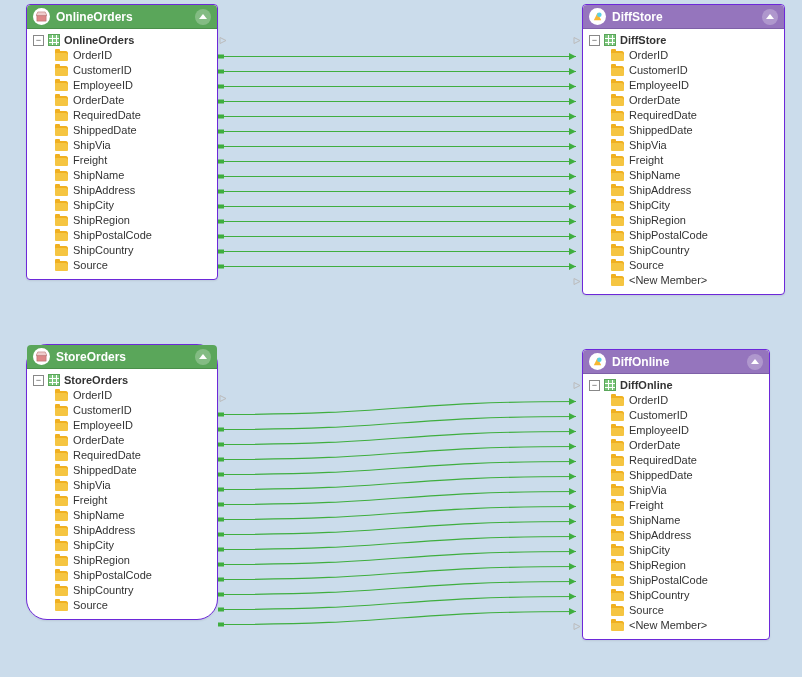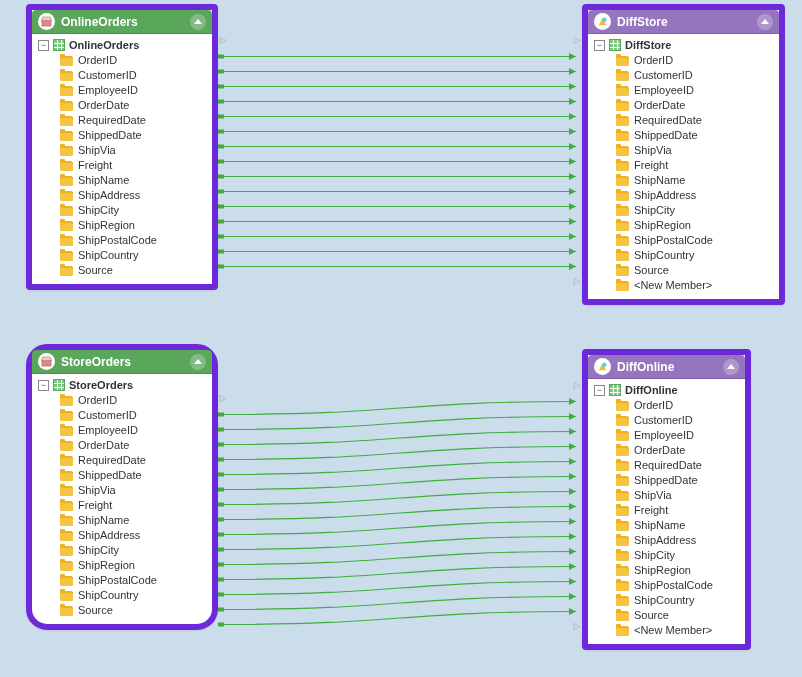--- a/index.html
+++ b/index.html
@@ -12,21 +12,21 @@
     position: relative; overflow: hidden;
   }
   svg.connectors {
     position: absolute; top: 0; left: 0;
     width: 802px; height: 677px;
     pointer-events: none;
   }
   .node {
     position: absolute;
     background: #fff;
-    border: 6px solid #6d28d9;
+    border: 1px solid #6d28d9;
     border-radius: 4px;
     box-shadow: 0 1px 2px rgba(0,0,0,0.08);
   }
   .node-header {
     display: flex; align-items: center;
     padding: 3px 6px;
     border-top-left-radius: 4px;
     border-top-right-radius: 4px;
     color: #fff; font-weight: bold;
     font-size: 12px;
@@ -411,21 +411,21 @@
           <span class="field-label">ShipCountry</span>
         </div>
         <div class="field-row">
           <span class="folder-ic"></span>
           <span class="field-label">Source</span>
         </div>
       </div>
   </div>
 </div>
 
-<div class="node" style="left:582px; top:349px; width:169px;">
+<div class="node" style="left:582px; top:349px; width:188px;">
   <div class="node-header purple">
     <span class="hdr-icon">
       <svg viewBox="0 0 12 12">
           <polygon points="6,2 10,10 2,10" fill="#f7b733"></polygon>
           <circle cx="8" cy="4" r="2.5" fill="#5ad1e6"></circle>
         </svg>
     </span>
     <span class="hdr-title">DiffOnline</span>
     <span class="hdr-collapse"></span>
   </div>

